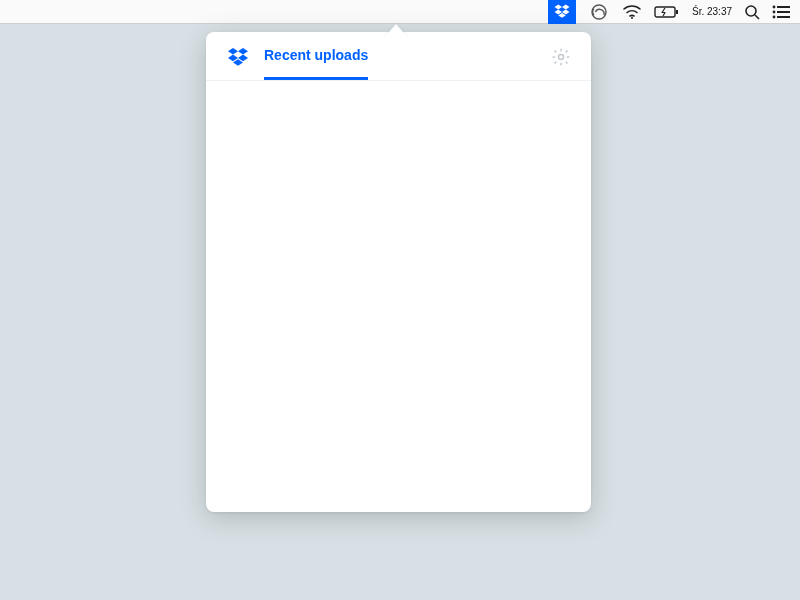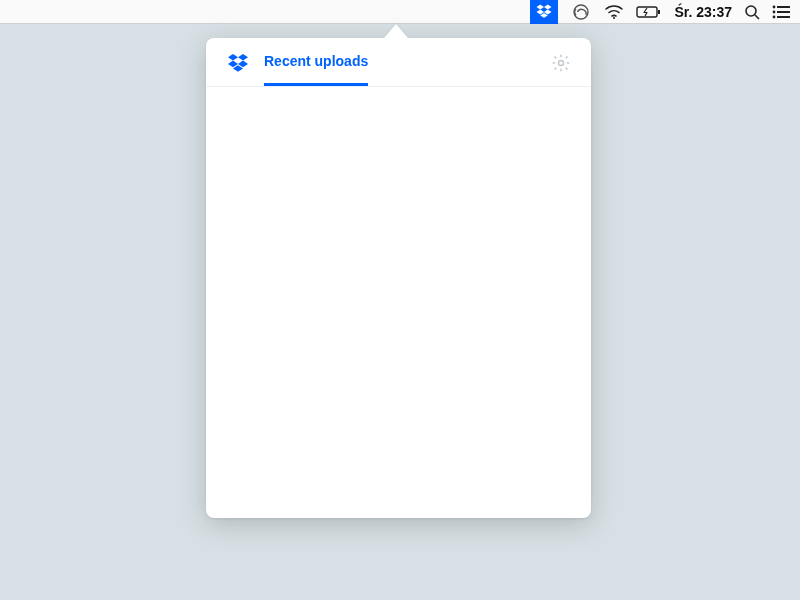--- a/index.html
+++ b/index.html
@@ -31,23 +31,22 @@
     .dropbox-tray {
       background: #0062ff;
       width: 28px;
       height: 24px;
       display: flex;
       align-items: center;
       justify-content: center;
     }
     .dropbox-tray svg { width: 18px; height: 18px; }
     .clock {
-      font-size: 14px;
+      font-size: 10px;
       color: #111;
-      font-weight: bold;
     }
     .popover-wrap {
       position: absolute;
       top: 24px;
       left: 206px;
       width: 385px;
     }
     .arrow {
       width: 0; height: 0;
       border-left: 12px solid transparent;
@@ -56,21 +55,21 @@
       position: absolute;
       top: 0;
       left: 178px;
       z-index: 2;
       filter: drop-shadow(0 -1px 1px rgba(0,0,0,0.05));
     }
     .popover {
       background: #fff;
       border-radius: 8px;
       box-shadow: 0 6px 28px rgba(0,0,0,0.18), 0 1px 3px rgba(0,0,0,0.08);
-      margin-top: 14px;
+      margin-top: 8px;
       min-height: 480px;
       display: flex;
       flex-direction: column;
     }
     .popover-header {
       display: flex;
       align-items: center;
       padding: 14px 20px 0 20px;
       gap: 14px;
       border-bottom: 1px solid #eef1f3;

